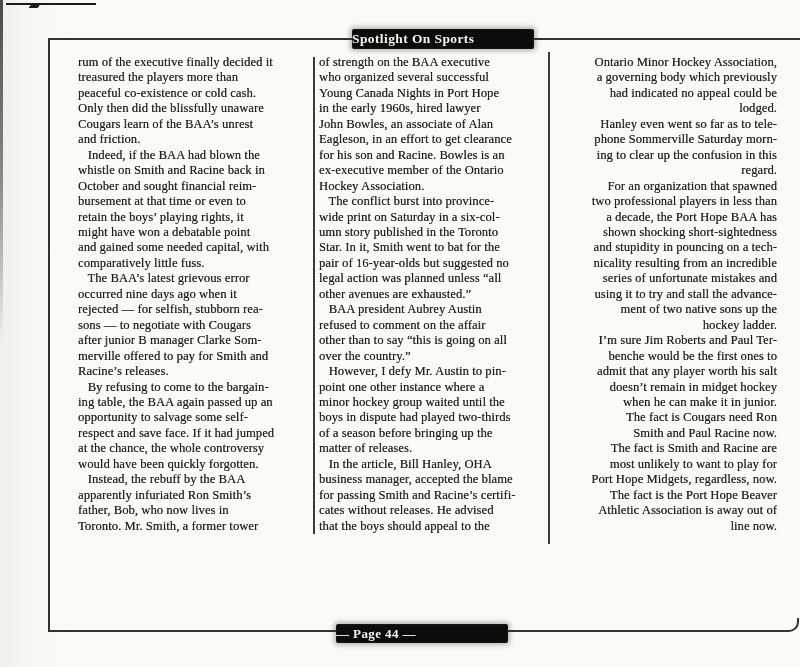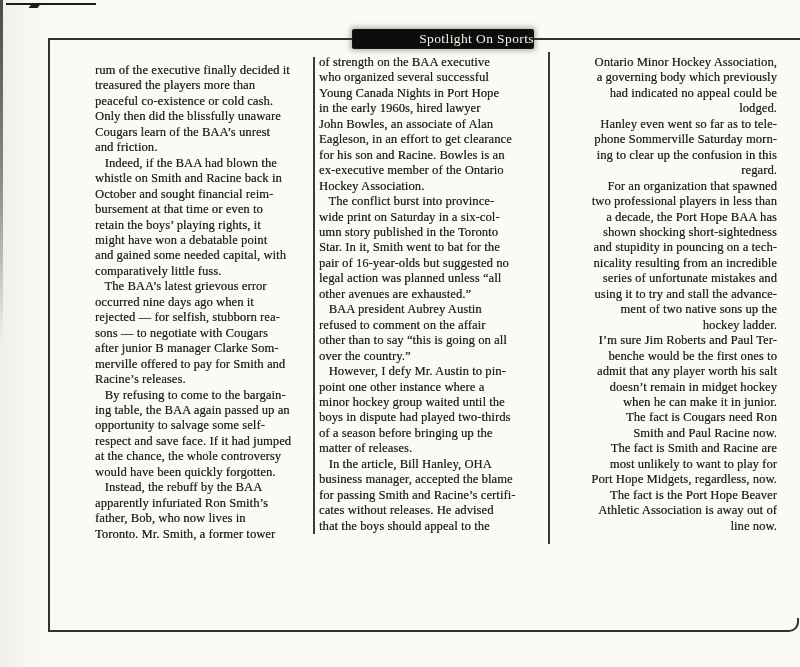--- a/index.html
+++ b/index.html
@@ -16,35 +16,35 @@
   .edge-left{position:absolute;left:0;top:0;width:3px;height:340px;
     background:linear-gradient(180deg,rgba(45,44,41,.85) 0%,rgba(45,44,41,.5) 55%,rgba(45,44,41,0) 100%);}
   
   .rule-top{position:absolute;left:48px;top:38px;width:752px;height:2px;background:#33322f;}
   .rule-left{position:absolute;left:48px;top:38px;width:2px;height:594px;background:#33322f;}
   .rule-bottom{position:absolute;left:48px;top:630px;width:740px;height:2px;background:#33322f;}
   .rule-corner{position:absolute;left:786px;top:618px;width:11px;height:12px;
     border-bottom:2px solid #33322f;border-right:2px solid #33322f;border-bottom-right-radius:10px;}
   
   .banner{
-    position:absolute;background:#0c0c0b;color:#f4f3ee;text-align:right;
-    font-weight:normal;z-index:3;
+    position:absolute;background:#0c0c0b;color:#f4f3ee;text-align:left;
+    font-weight:bold;z-index:3;
     box-shadow:0 0 5px 2px rgba(70,68,62,.38), inset 0 0 2px rgba(255,255,255,.15);
     border-radius:2px;letter-spacing:.4px;
   }
   .banner-top{left:352px;top:29px;width:182px;height:20px;line-height:20px;font-size:13.5px;}
   .banner-bottom{left:336px;top:624px;width:172px;height:19px;line-height:19px;font-size:13px;}
   
   .col{
     position:absolute;top:55px;width:224px;
     font-size:12.5px;line-height:15.45px;color:#201d19;
     white-space:pre;letter-spacing:.1px;
     text-shadow:.3px .3px .45px rgba(32,29,25,.6);
   }
-  .col1{left:95px;margin-top:8px;}
+  .col1{left:78px;}
   .col2{left:319px;}
   .col3{left:553px;text-align:right;}
   .divider{position:absolute;width:1.5px;background:#3b3a36;}
   .d1{left:313px;top:57px;height:477px;}
   .d2{left:548px;top:52px;height:492px;}
 </style>
 </head>
 <body>
 
 <div class="page">
@@ -59,13 +59,16 @@
   <div class="banner banner-top">
     <span>Spotlight On Sports</span>
   </div>
 
   <div class="col col1"><div class="line">rum of the executive finally decided it</div><div class="line">treasured the players more than</div><div class="line">peaceful co-existence or cold cash.</div><div class="line">Only then did the blissfully unaware</div><div class="line">Cougars learn of the BAA’s unrest</div><div class="line">and friction.</div><div class="line">   Indeed, if the BAA had blown the</div><div class="line">whistle on Smith and Racine back in</div><div class="line">October and sought financial reim-</div><div class="line">bursement at that time or even to</div><div class="line">retain the boys’ playing rights, it</div><div class="line">might have won a debatable point</div><div class="line">and gained some needed capital, with</div><div class="line">comparatively little fuss.</div><div class="line">   The BAA’s latest grievous error</div><div class="line">occurred nine days ago when it</div><div class="line">rejected — for selfish, stubborn rea-</div><div class="line">sons — to negotiate with Cougars</div><div class="line">after junior B manager Clarke Som-</div><div class="line">merville offered to pay for Smith and</div><div class="line">Racine’s releases.</div><div class="line">   By refusing to come to the bargain-</div><div class="line">ing table, the BAA again passed up an</div><div class="line">opportunity to salvage some self-</div><div class="line">respect and save face. If it had jumped</div><div class="line">at the chance, the whole controversy</div><div class="line">would have been quickly forgotten.</div><div class="line">   Instead, the rebuff by the BAA</div><div class="line">apparently infuriated Ron Smith’s</div><div class="line">father, Bob, who now lives in</div><div class="line">Toronto. Mr. Smith, a former tower</div></div>
   <div class="divider d1"></div>
   <div class="col col2"><div class="line">of strength on the BAA executive</div><div class="line">who organized several successful</div><div class="line">Young Canada Nights in Port Hope</div><div class="line">in the early 1960s, hired lawyer</div><div class="line">John Bowles, an associate of Alan</div><div class="line">Eagleson, in an effort to get clearance</div><div class="line">for his son and Racine. Bowles is an</div><div class="line">ex-executive member of the Ontario</div><div class="line">Hockey Association.</div><div class="line">   The conflict burst into province-</div><div class="line">wide print on Saturday in a six-col-</div><div class="line">umn story published in the Toronto</div><div class="line">Star. In it, Smith went to bat for the</div><div class="line">pair of 16-year-olds but suggested no</div><div class="line">legal action was planned unless “all</div><div class="line">other avenues are exhausted.”</div><div class="line">   BAA president Aubrey Austin</div><div class="line">refused to comment on the affair</div><div class="line">other than to say “this is going on all</div><div class="line">over the country.”</div><div class="line">   However, I defy Mr. Austin to pin-</div><div class="line">point one other instance where a</div><div class="line">minor hockey group waited until the</div><div class="line">boys in dispute had played two-thirds</div><div class="line">of a season before bringing up the</div><div class="line">matter of releases.</div><div class="line">   In the article, Bill Hanley, OHA</div><div class="line">business manager, accepted the blame</div><div class="line">for passing Smith and Racine’s certifi-</div><div class="line">cates without releases. He advised</div><div class="line">that the boys should appeal to the</div></div>
   <div class="divider d2"></div>
   <div class="col col3"><div class="line">Ontario Minor Hockey Association,</div><div class="line">a governing body which previously</div><div class="line">had indicated no appeal could be</div><div class="line">lodged.</div><div class="line">   Hanley even went so far as to tele-</div><div class="line">phone Sommerville Saturday morn-</div><div class="line">ing to clear up the confusion in this</div><div class="line">regard.</div><div class="line">   For an organization that spawned</div><div class="line">two professional players in less than</div><div class="line">a decade, the Port Hope BAA has</div><div class="line">shown shocking short-sightedness</div><div class="line">and stupidity in pouncing on a tech-</div><div class="line">nicality resulting from an incredible</div><div class="line">series of unfortunate mistakes and</div><div class="line">using it to try and stall the advance-</div><div class="line">ment of two native sons up the</div><div class="line">hockey ladder.</div><div class="line">   I’m sure Jim Roberts and Paul Ter-</div><div class="line">benche would be the first ones to</div><div class="line">admit that any player worth his salt</div><div class="line">doesn’t remain in midget hockey</div><div class="line">when he can make it in junior.</div><div class="line">   The fact is Cougars need Ron</div><div class="line">Smith and Paul Racine now.</div><div class="line">   The fact is Smith and Racine are</div><div class="line">most unlikely to want to play for</div><div class="line">Port Hope Midgets, regardless, now.</div><div class="line">   The fact is the Port Hope Beaver</div><div class="line">Athletic Association is away out of</div><div class="line">line now.</div></div>
 
+  <div class="banner banner-bottom">
+    <span>— Page 44 —</span>
+  </div>
 </div>
 
 </body></html>

